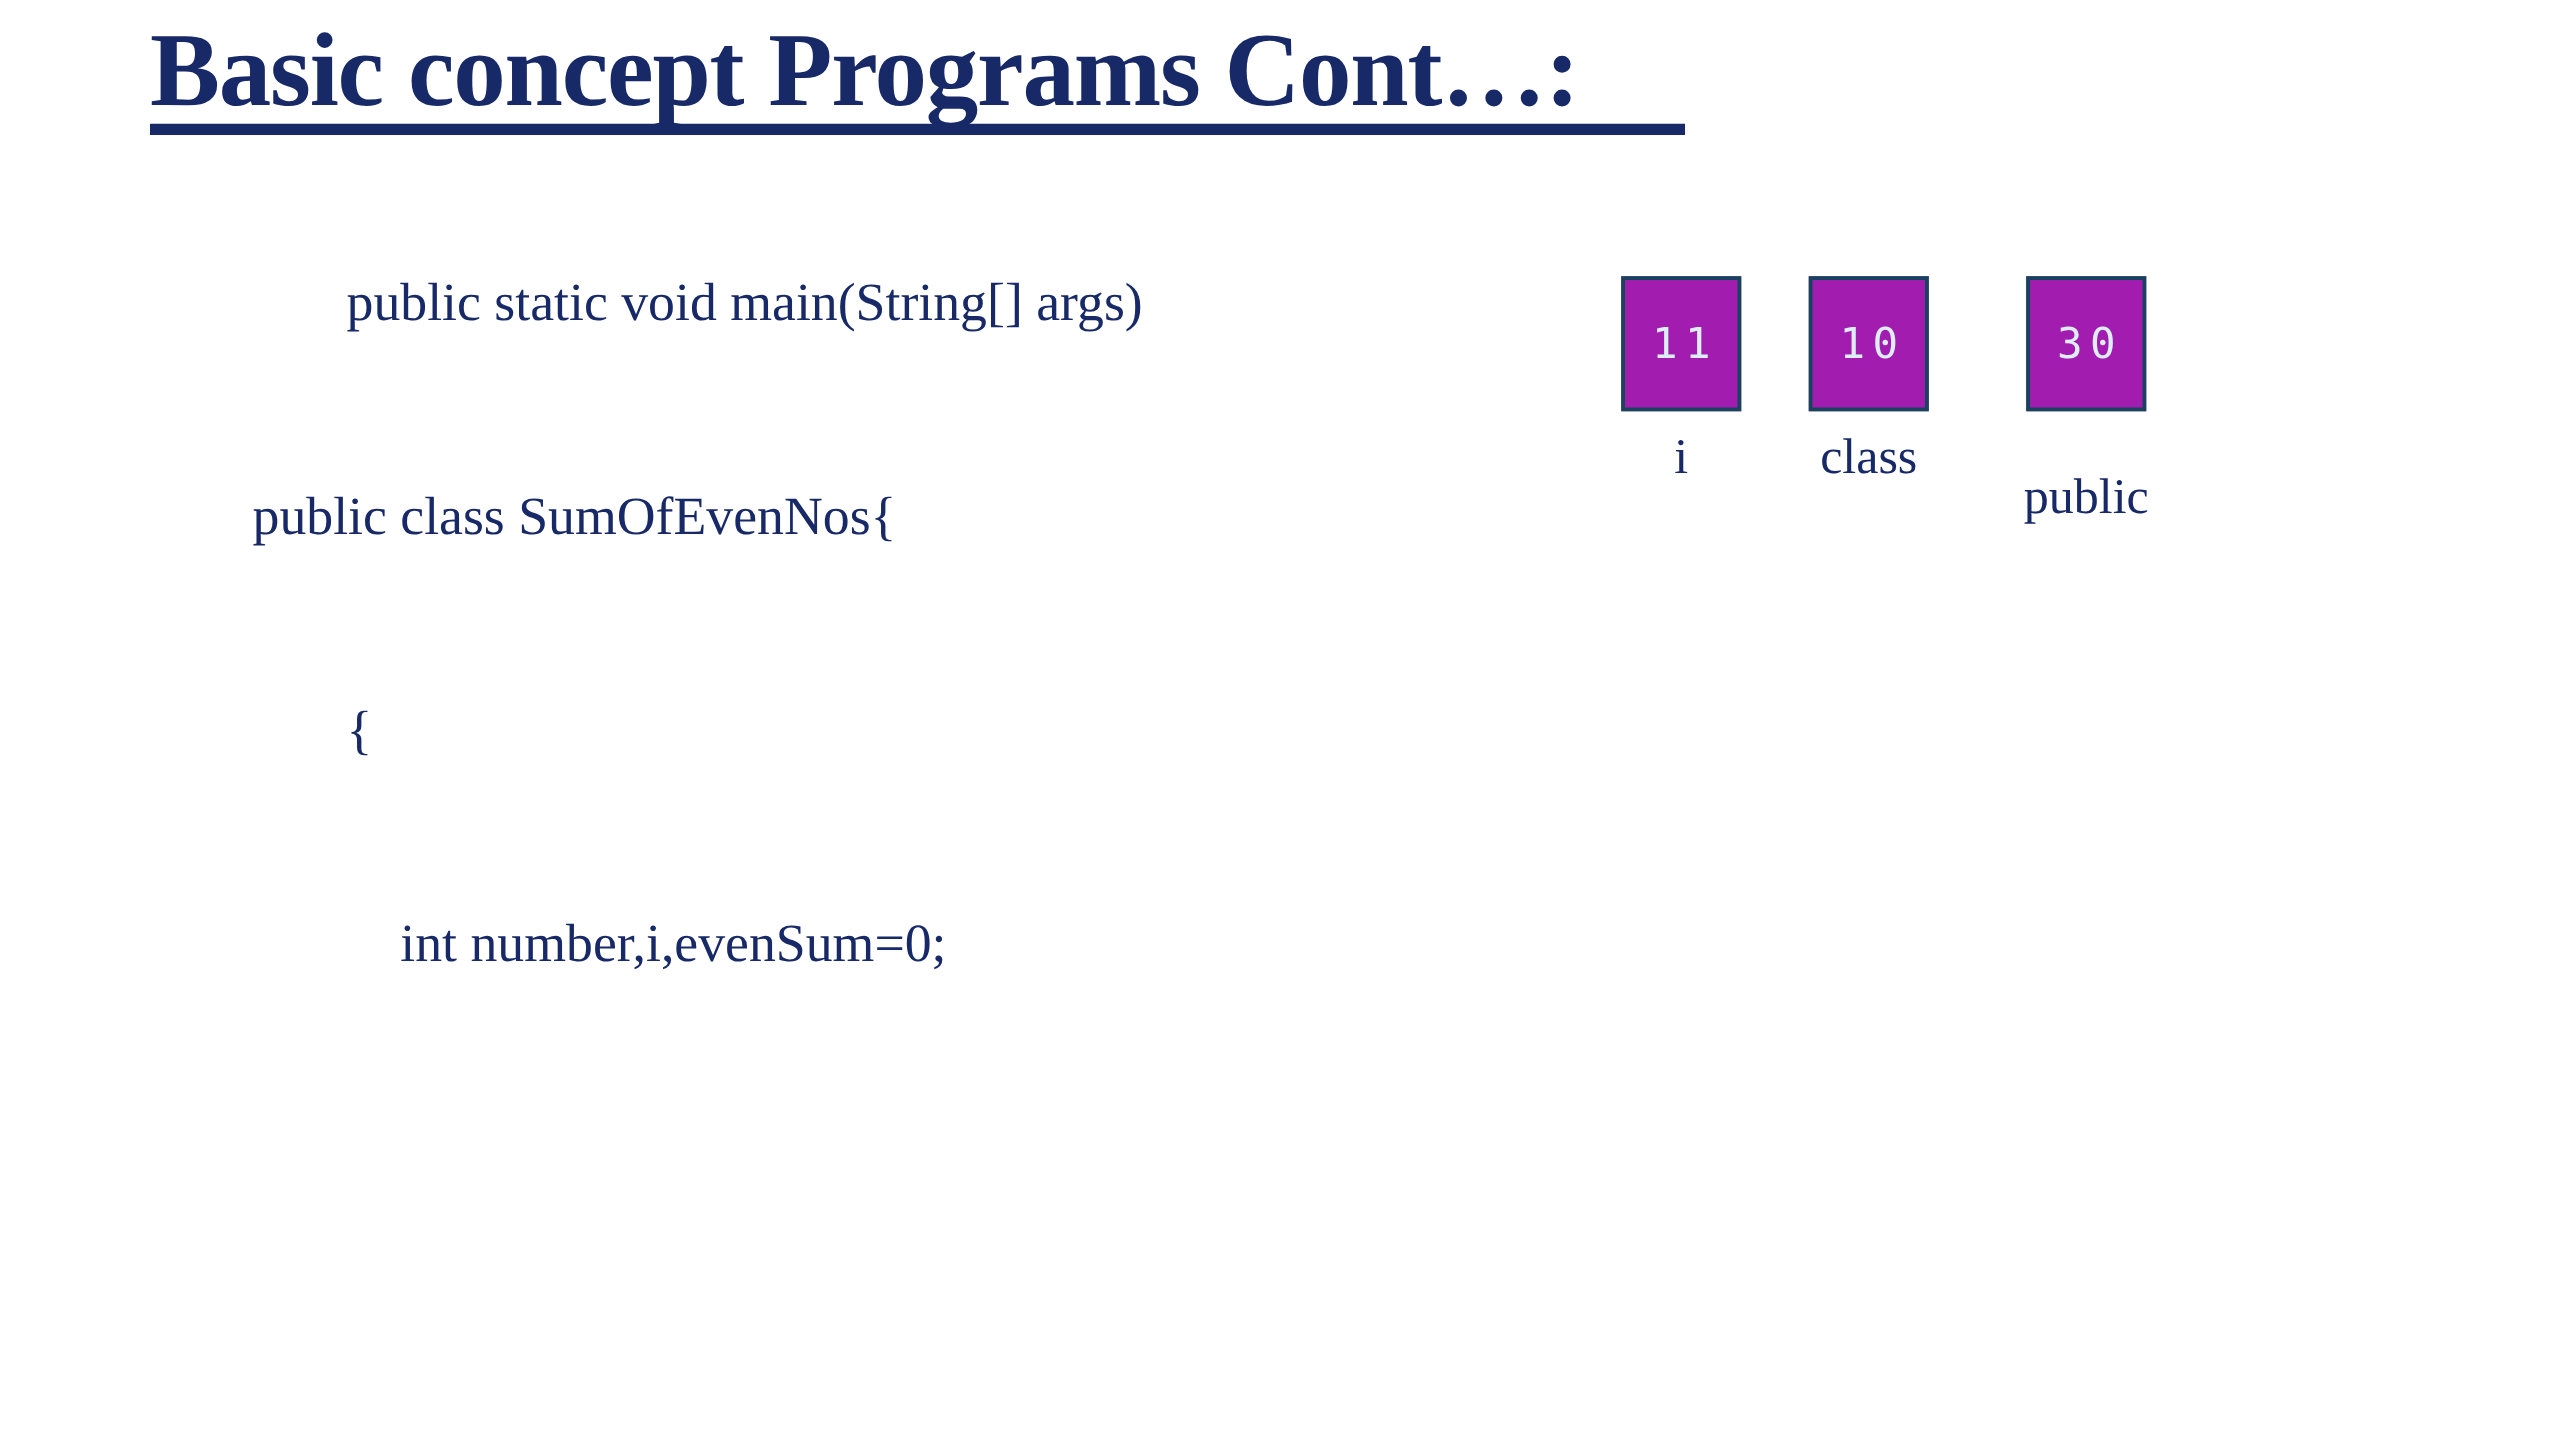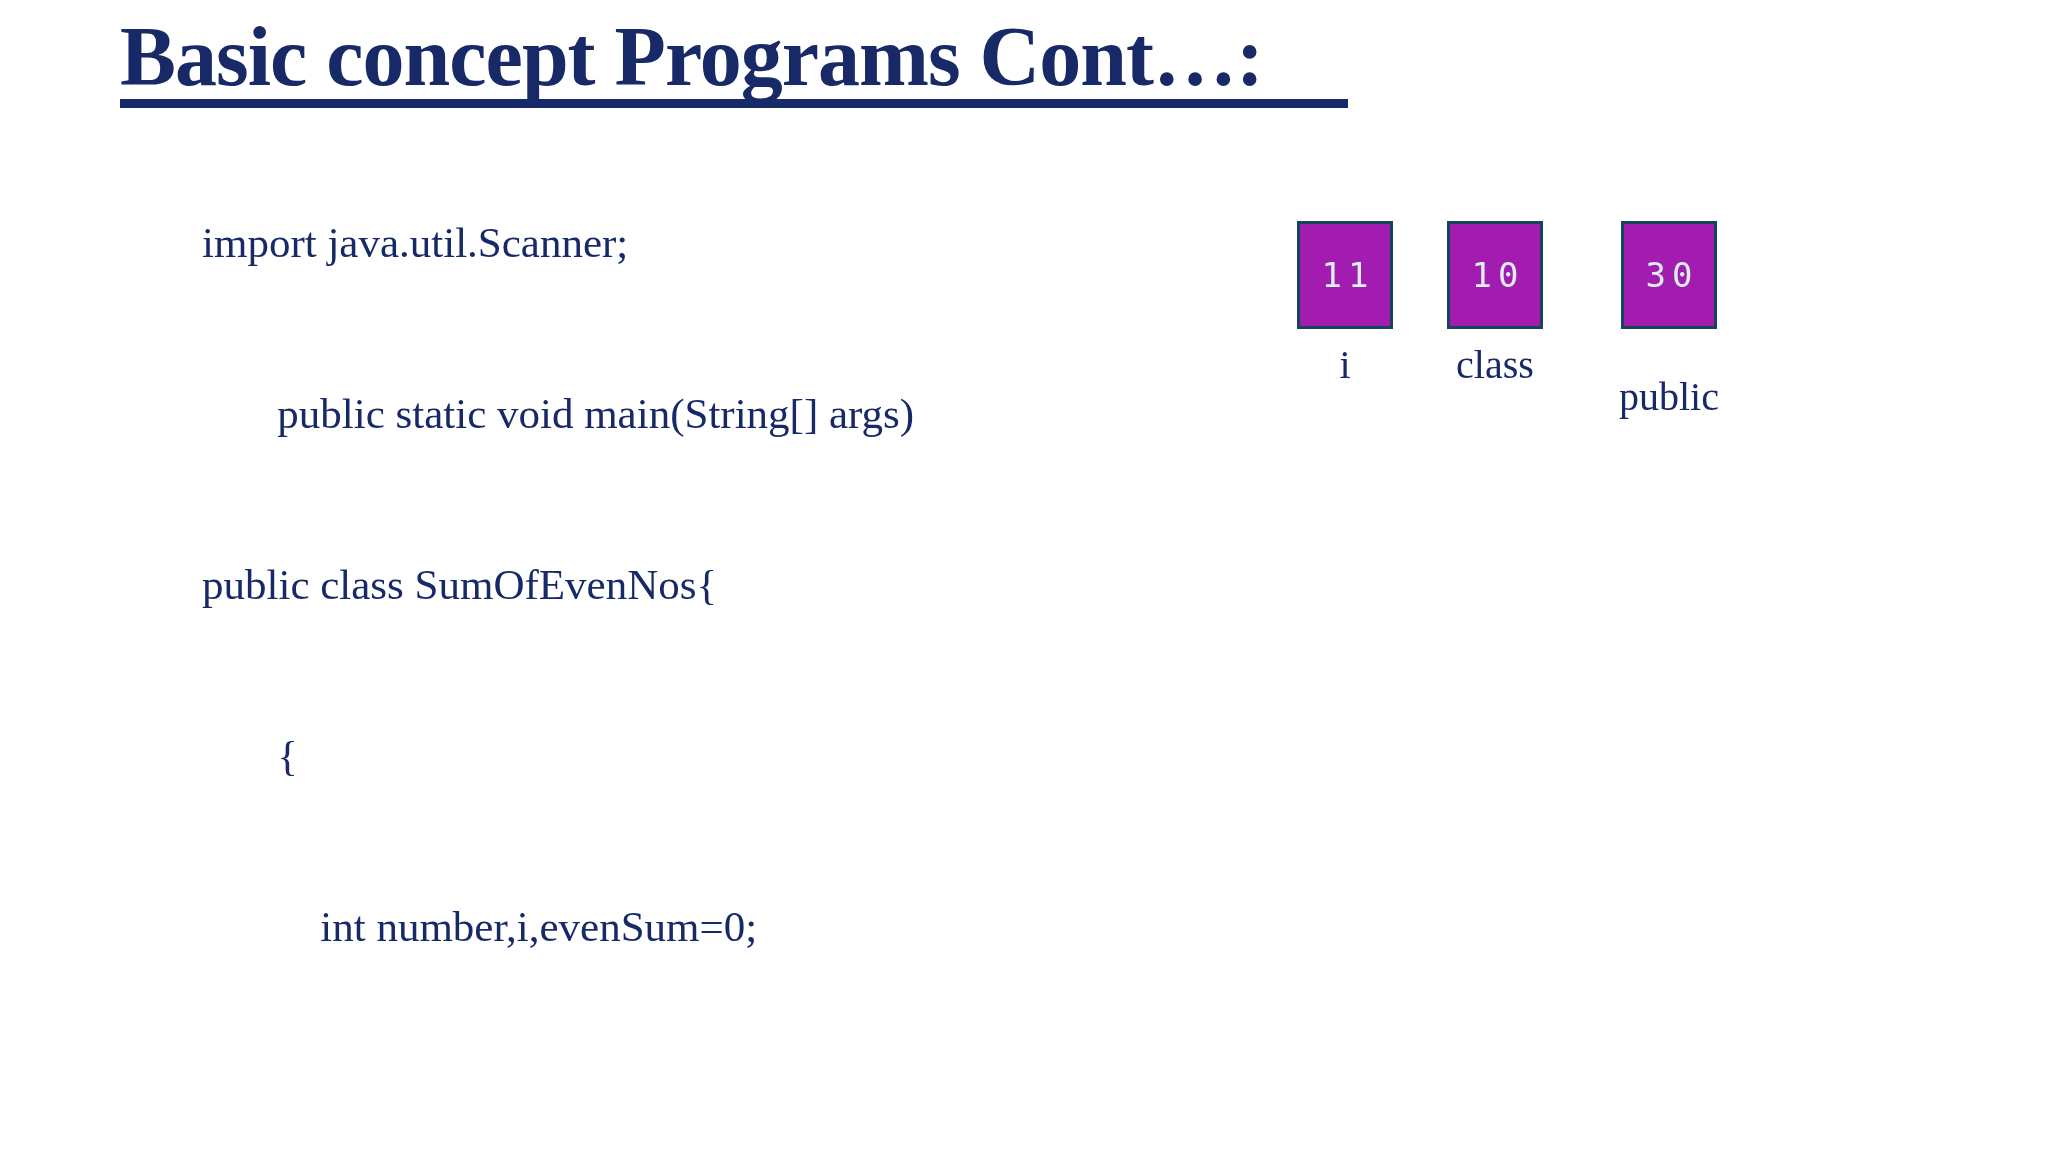--- a/index.html
+++ b/index.html
@@ -88,21 +88,20 @@
 </style>
 </head>
 <body>
 
 <div class="slide">
 
   <h1 class="slide-title">Basic concept Programs Cont…:</h1>
   <div class="title-underline"></div>
 
   <div class="code-block">
-    <div class="code-line">import java.util.Scanner;</div>
     <div class="code-line">       public static void main(String[] args)</div>
     <div class="code-line">public class SumOfEvenNos{</div>
     <div class="code-line">       {</div>
     <div class="code-line">           int number,i,evenSum=0;</div>
     
     
     
     
     
     

